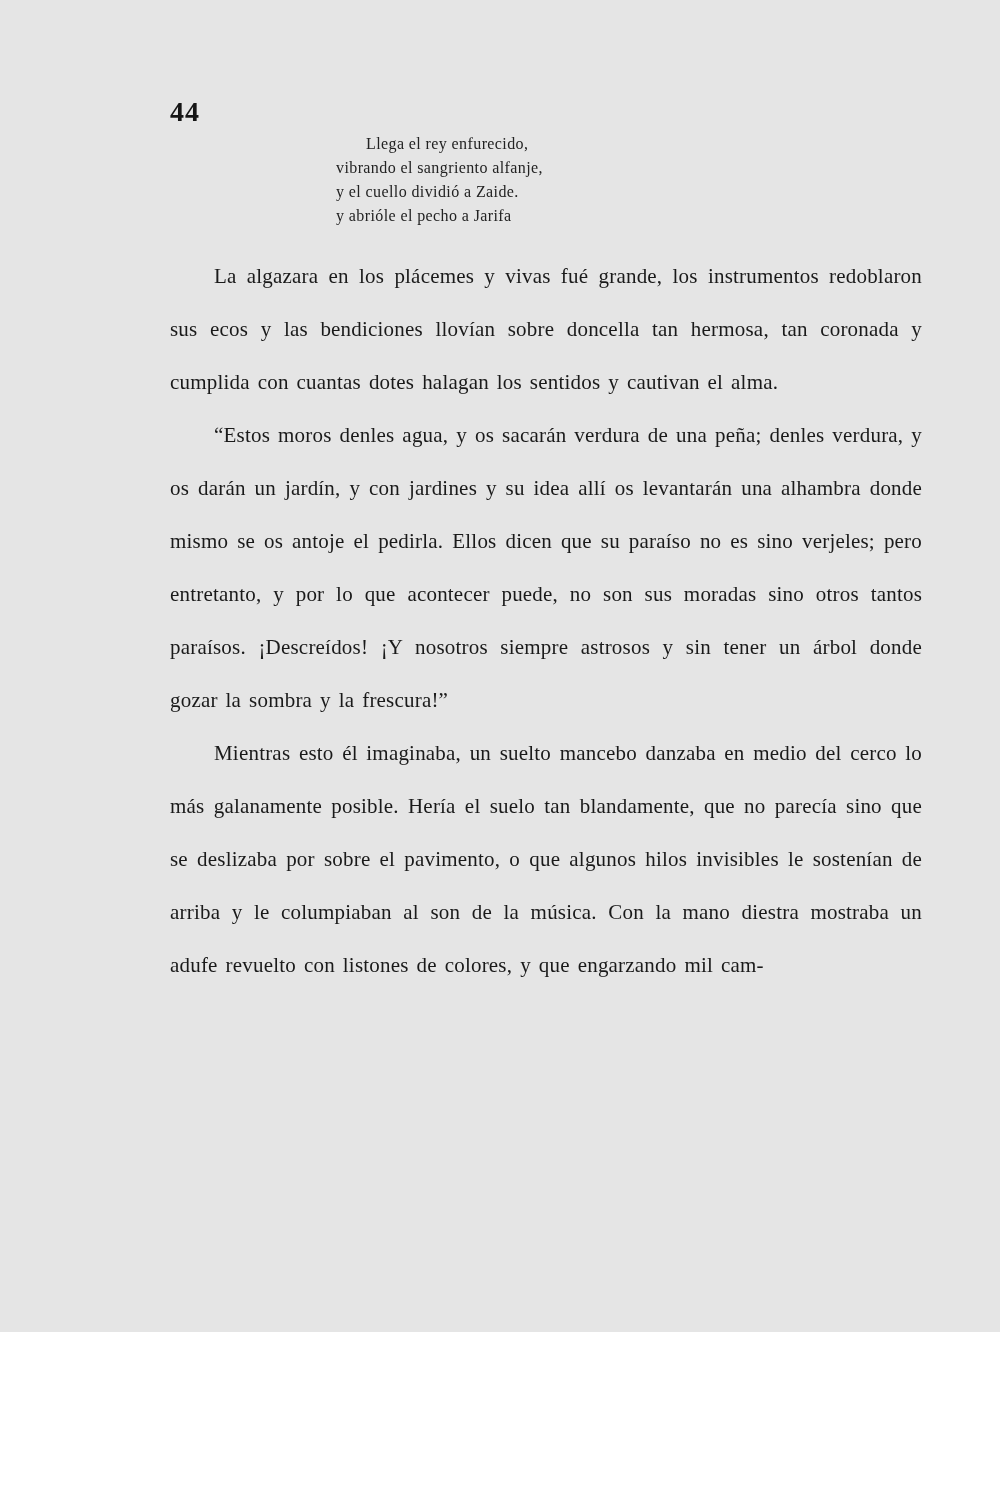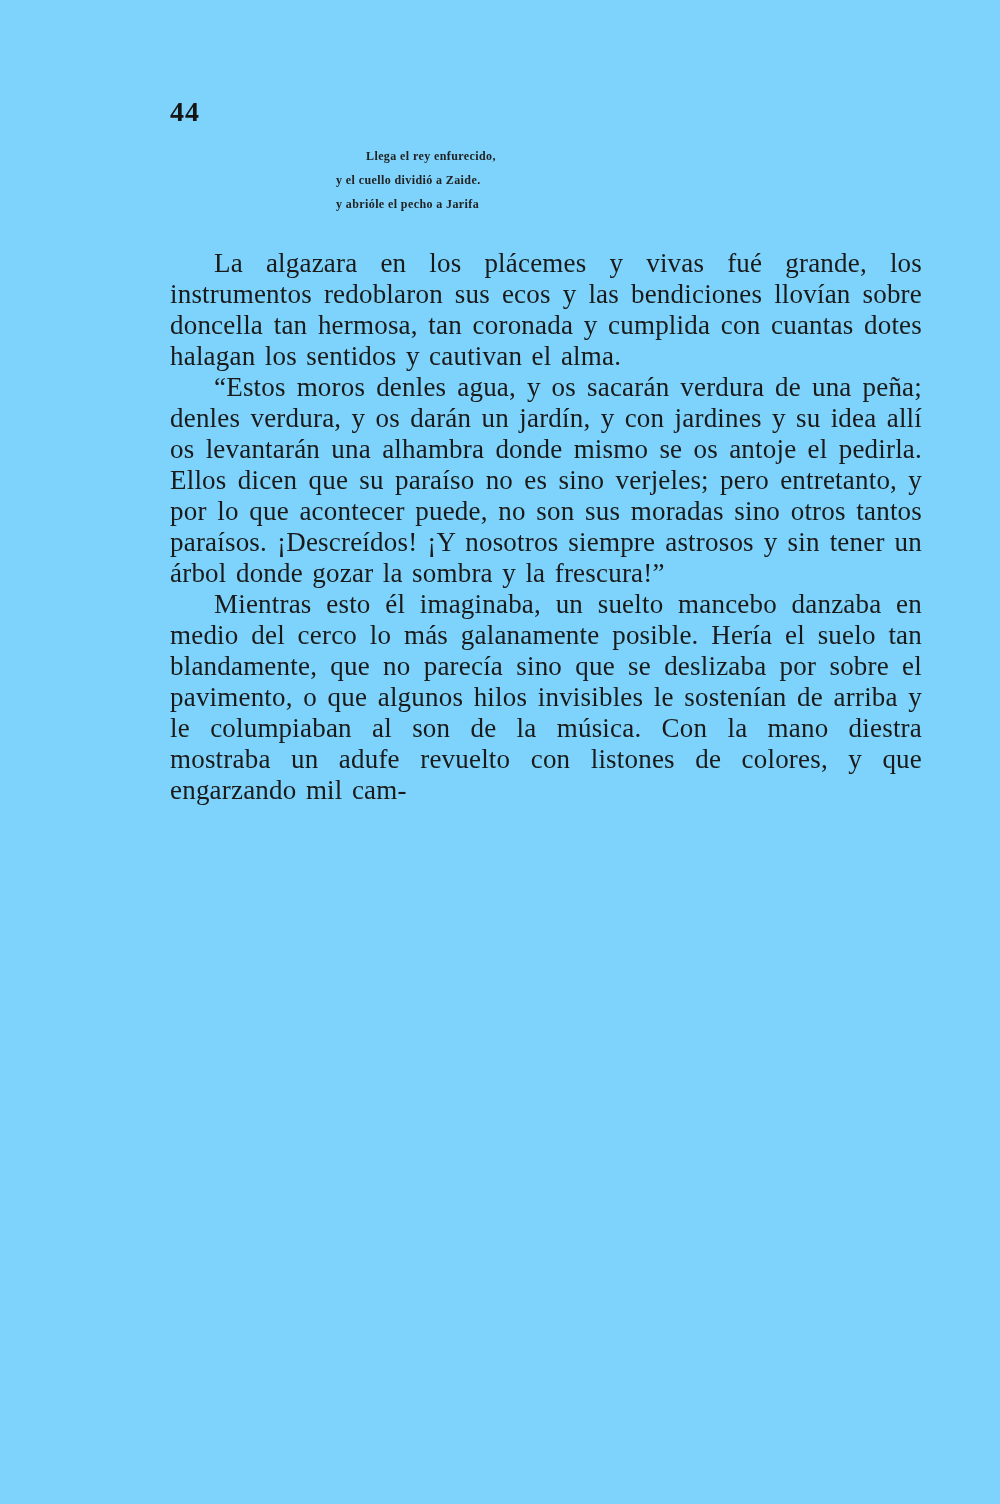--- a/index.html
+++ b/index.html
@@ -3,78 +3,78 @@
 <meta charset="utf-8">
 <style>
   html, body {
     margin: 0;
     padding: 0;
     background: #ffffff;
   }
   .scan-page {
     position: relative;
     width: 1000px;
-    height: 1504px;
+    height: 1332px;
     margin: 0 auto;
-    background: #7dd3fc;
+    background: #e5e5e5;
     overflow: hidden;
     font-family: "Liberation Serif", "DejaVu Serif", serif;
     color: #1b1b1b;
   }
   .content-column {
     position: absolute;
     left: 170px;
     top: 96px;
     width: 752px;
   }
   .page-number {
     font-size: 28px;
     font-weight: bold;
     letter-spacing: 1px;
     color: #151515;
   }
   .verse-block {
-    margin-top: 16px;
+    margin-top: 4px;
     margin-left: 166px;
-    font-size: 12px;
+    font-size: 16px;
     line-height: 24px;
     letter-spacing: 0.4px;
     color: #222;
-    font-weight: bold;
   }
   .verse-line {
     white-space: nowrap;
   }
   .verse-line.first {
     padding-left: 30px;
   }
   .body-text {
-    margin-top: 32px;
-    font-size: 27px;
-    line-height: 31px;
+    margin-top: 22px;
+    font-size: 21px;
+    line-height: 53px;
     text-align: justify;
     letter-spacing: 0.2px;
     word-spacing: 2.5px;
     color: #1a1a1a;
   }
   .body-text p {
     margin: 0;
     text-indent: 44px;
   }
 </style>
 </head>
 <body>
 
 <div class="scan-page">
   <div class="content-column">
 
     <div class="page-number">44</div>
 
     <div class="verse-block">
       <div class="verse-line first">Llega el rey enfurecido,</div>
+      <div class="verse-line">vibrando el sangriento alfanje,</div>
       <div class="verse-line">y el cuello dividió a Zaide.</div>
       <div class="verse-line">y abrióle el pecho a Jarifa</div>
     </div>
 
     <div class="body-text">
       <p>La algazara en los plácemes y vivas fué grande, los instrumentos redoblaron sus ecos y las bendiciones llovían sobre doncella tan hermosa, tan coronada y cumplida con cuantas dotes halagan los sentidos y cautivan el alma.</p>
       <p>“Estos moros denles agua, y os sacarán verdura de una peña; denles verdura, y os darán un jardín, y con jardines y su idea allí os levantarán una alhambra donde mismo se os antoje el pedirla. Ellos dicen que su paraíso no es sino verjeles; pero entretanto, y por lo que acontecer puede, no son sus moradas sino otros tantos paraísos. ¡Descreídos! ¡Y nosotros siempre astrosos y sin tener un árbol donde gozar la sombra y la frescura!”</p>
       <p>Mientras esto él imaginaba, un suelto mancebo danzaba en medio del cerco lo más galanamente posible. Hería el suelo tan blandamente, que no parecía sino que se deslizaba por sobre el pavimento, o que algunos hilos invisibles le sostenían de arriba y le columpiaban al son de la música. Con la mano diestra mostraba un adufe revuelto con listones de colores, y que engarzando mil cam-</p>
     </div>
 

